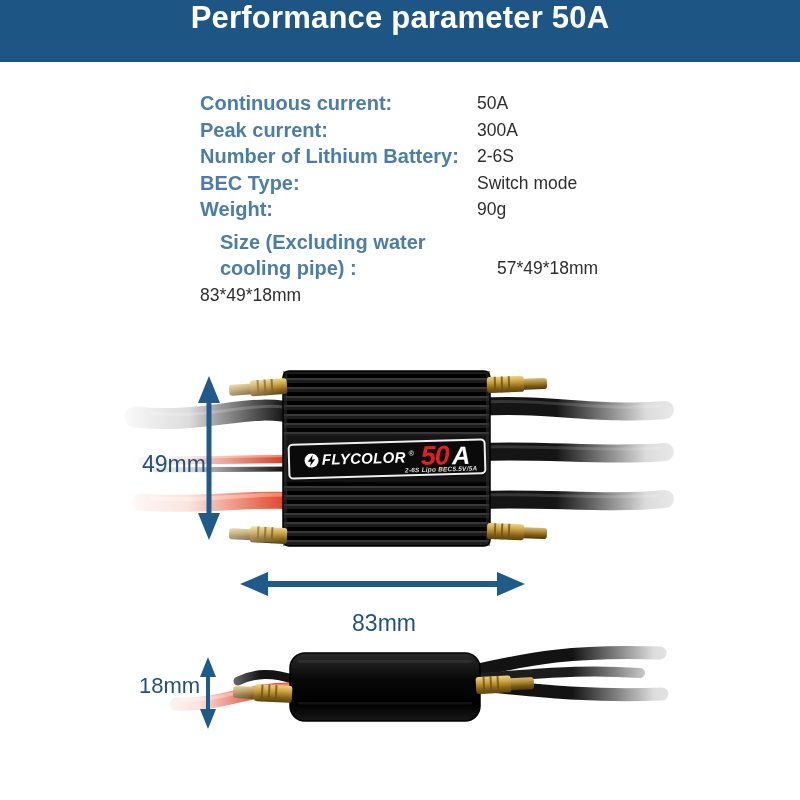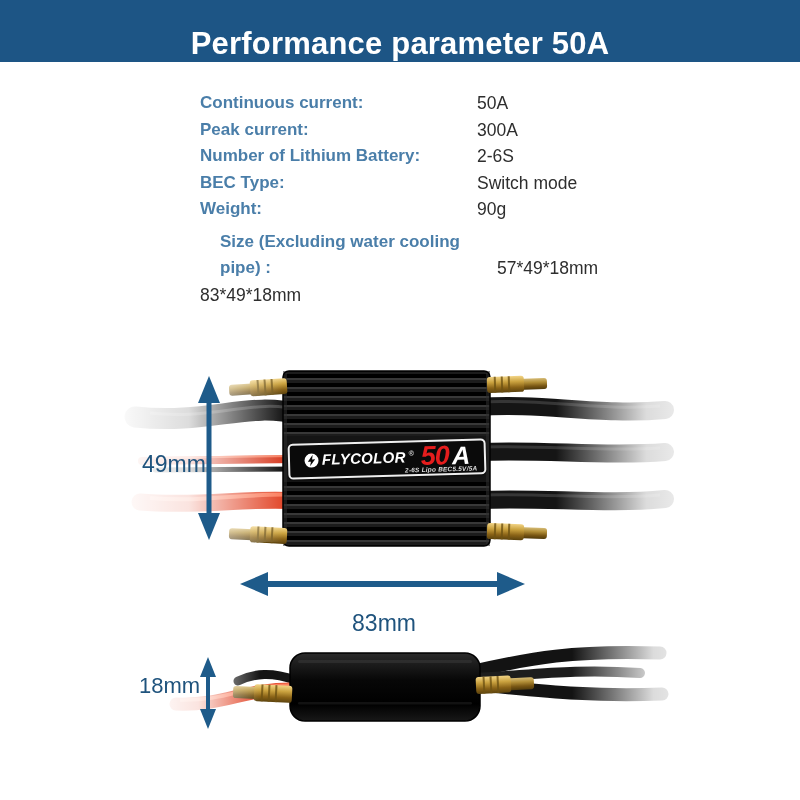--- a/index.html
+++ b/index.html
@@ -3,30 +3,30 @@
 <meta charset="utf-8">
 <style>
   html,body{margin:0;padding:0;background:#fff;}
   .canvas{
     position:relative;width:800px;height:800px;background:#ffffff;
     overflow:hidden;font-family:"Liberation Sans",sans-serif;
   }
   
   .banner{
     position:absolute;top:0;left:0;width:800px;height:62px;
-    background:#1d5585;display:flex;align-items:flex-end;justify-content:center;
+    background:#1d5585;display:flex;align-items:flex-start;justify-content:center;
   }
   .banner h1{
     margin:0;color:#ffffff;font-size:31px;font-weight:700;letter-spacing:.2px;
   }
   
   .specs{position:absolute;top:90px;left:200px;width:430px;}
   .spec-row{display:grid;grid-template-columns:277px 1fr;align-items:end;}
   .spec-label{
-    color:#4a7ea9;font-weight:700;font-size:17px;line-height:26.5px;
+    color:#4a7ea9;font-weight:700;font-size:20px;line-height:26.5px;
   }
   .spec-label.cont{text-indent:44px;}
   .spec-value{
     color:#2e2e2e;font-size:17.5px;line-height:26.5px;font-weight:400;
   }
   .spec-row.size-row{margin-top:6px;margin-left:20px;}
   
   .photo{position:absolute;top:350px;left:0;}
   
   .esc-plate{

